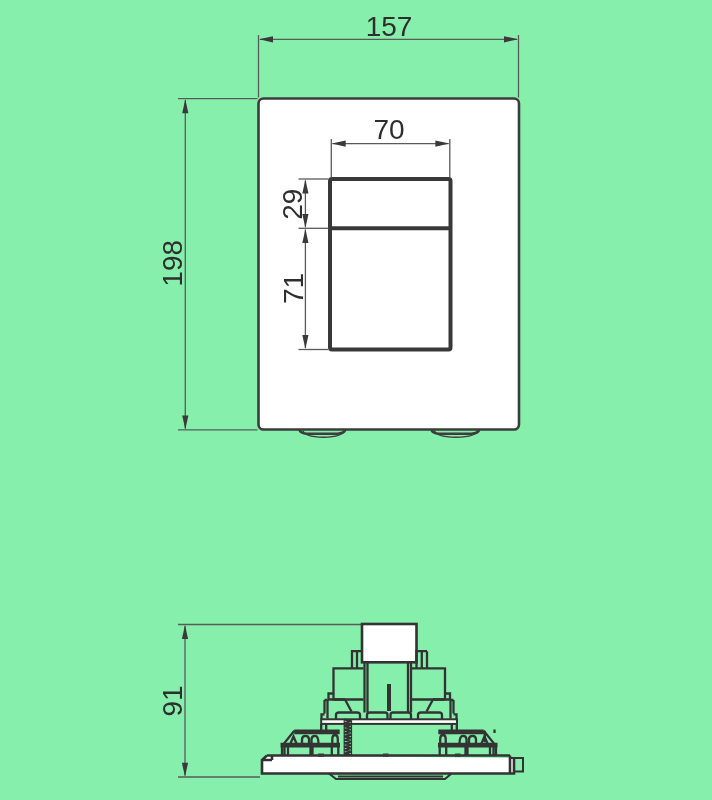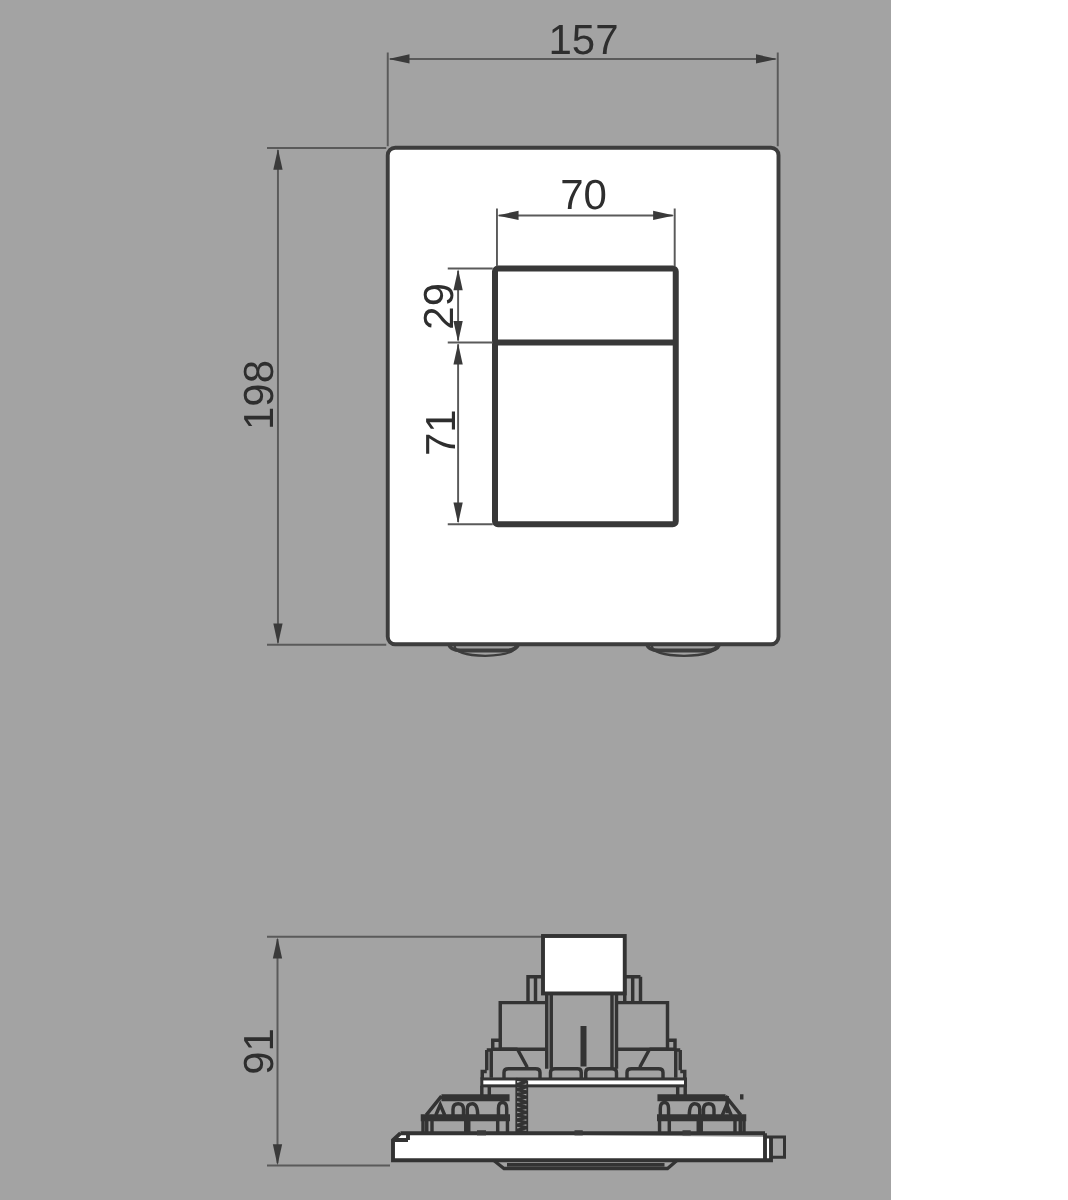--- a/index.html
+++ b/index.html
@@ -1,16 +1,16 @@
 <!DOCTYPE html>
 <html><head>
 <meta charset="utf-8">
 <style>
   html,body{margin:0;padding:0;background:#ffffff;}
-  .page{position:relative;width:594px;height:800px;background:#a3a3a3;overflow:hidden;}
+  .page{position:relative;width:712px;height:800px;background:#86efac;overflow:hidden;}
   svg{position:absolute;left:0;top:0;}
   text{font-family:"Liberation Sans", sans-serif;fill:#2e2e2e;}
 </style>
 </head>
 <body>
 <div class="page">
 <svg width="712" height="800" viewBox="0 0 712 800">
 
 <rect x="258.5" y="98.5" width="260.5" height="331" rx="5" fill="#ffffff" stroke="#3d3d3d" stroke-width="2.6"></rect>
 

